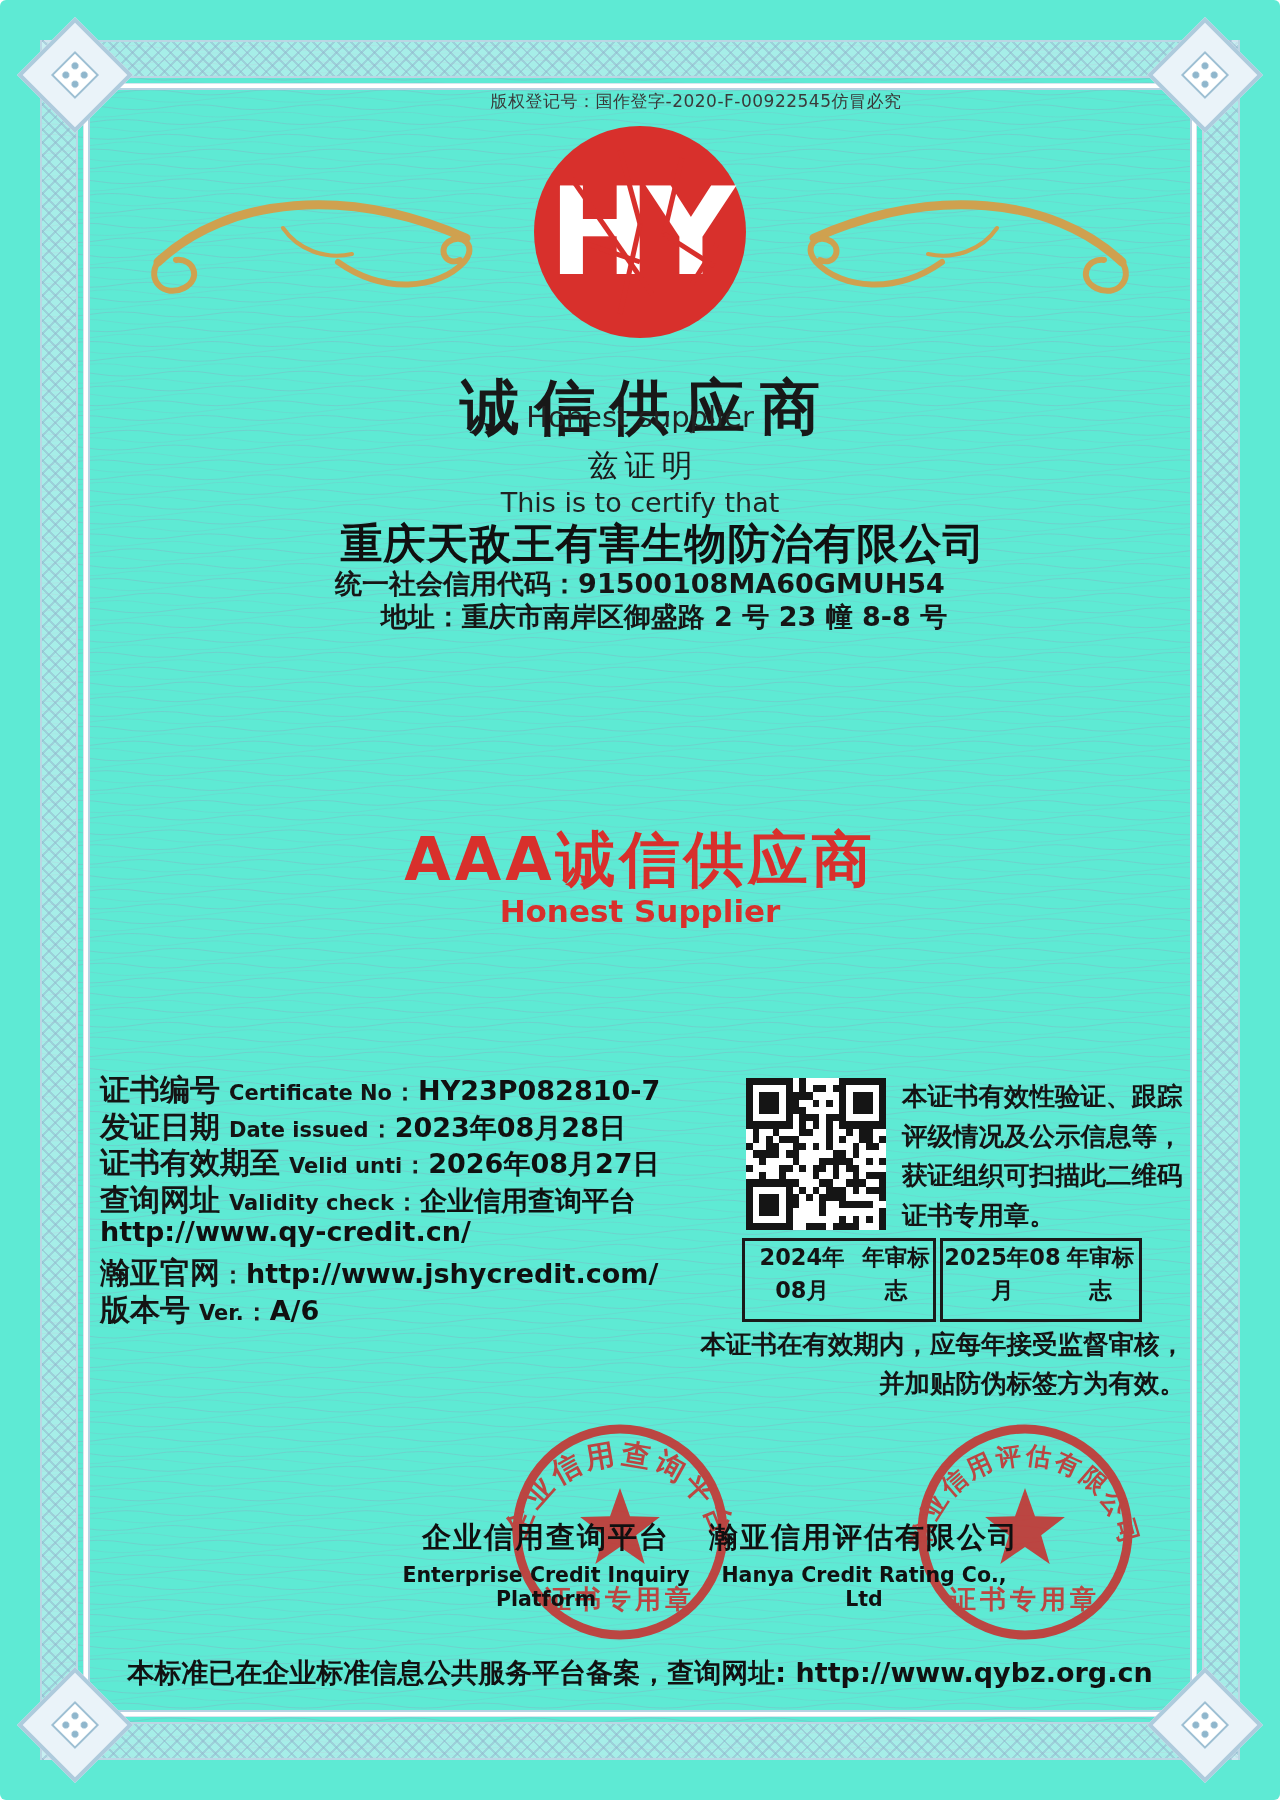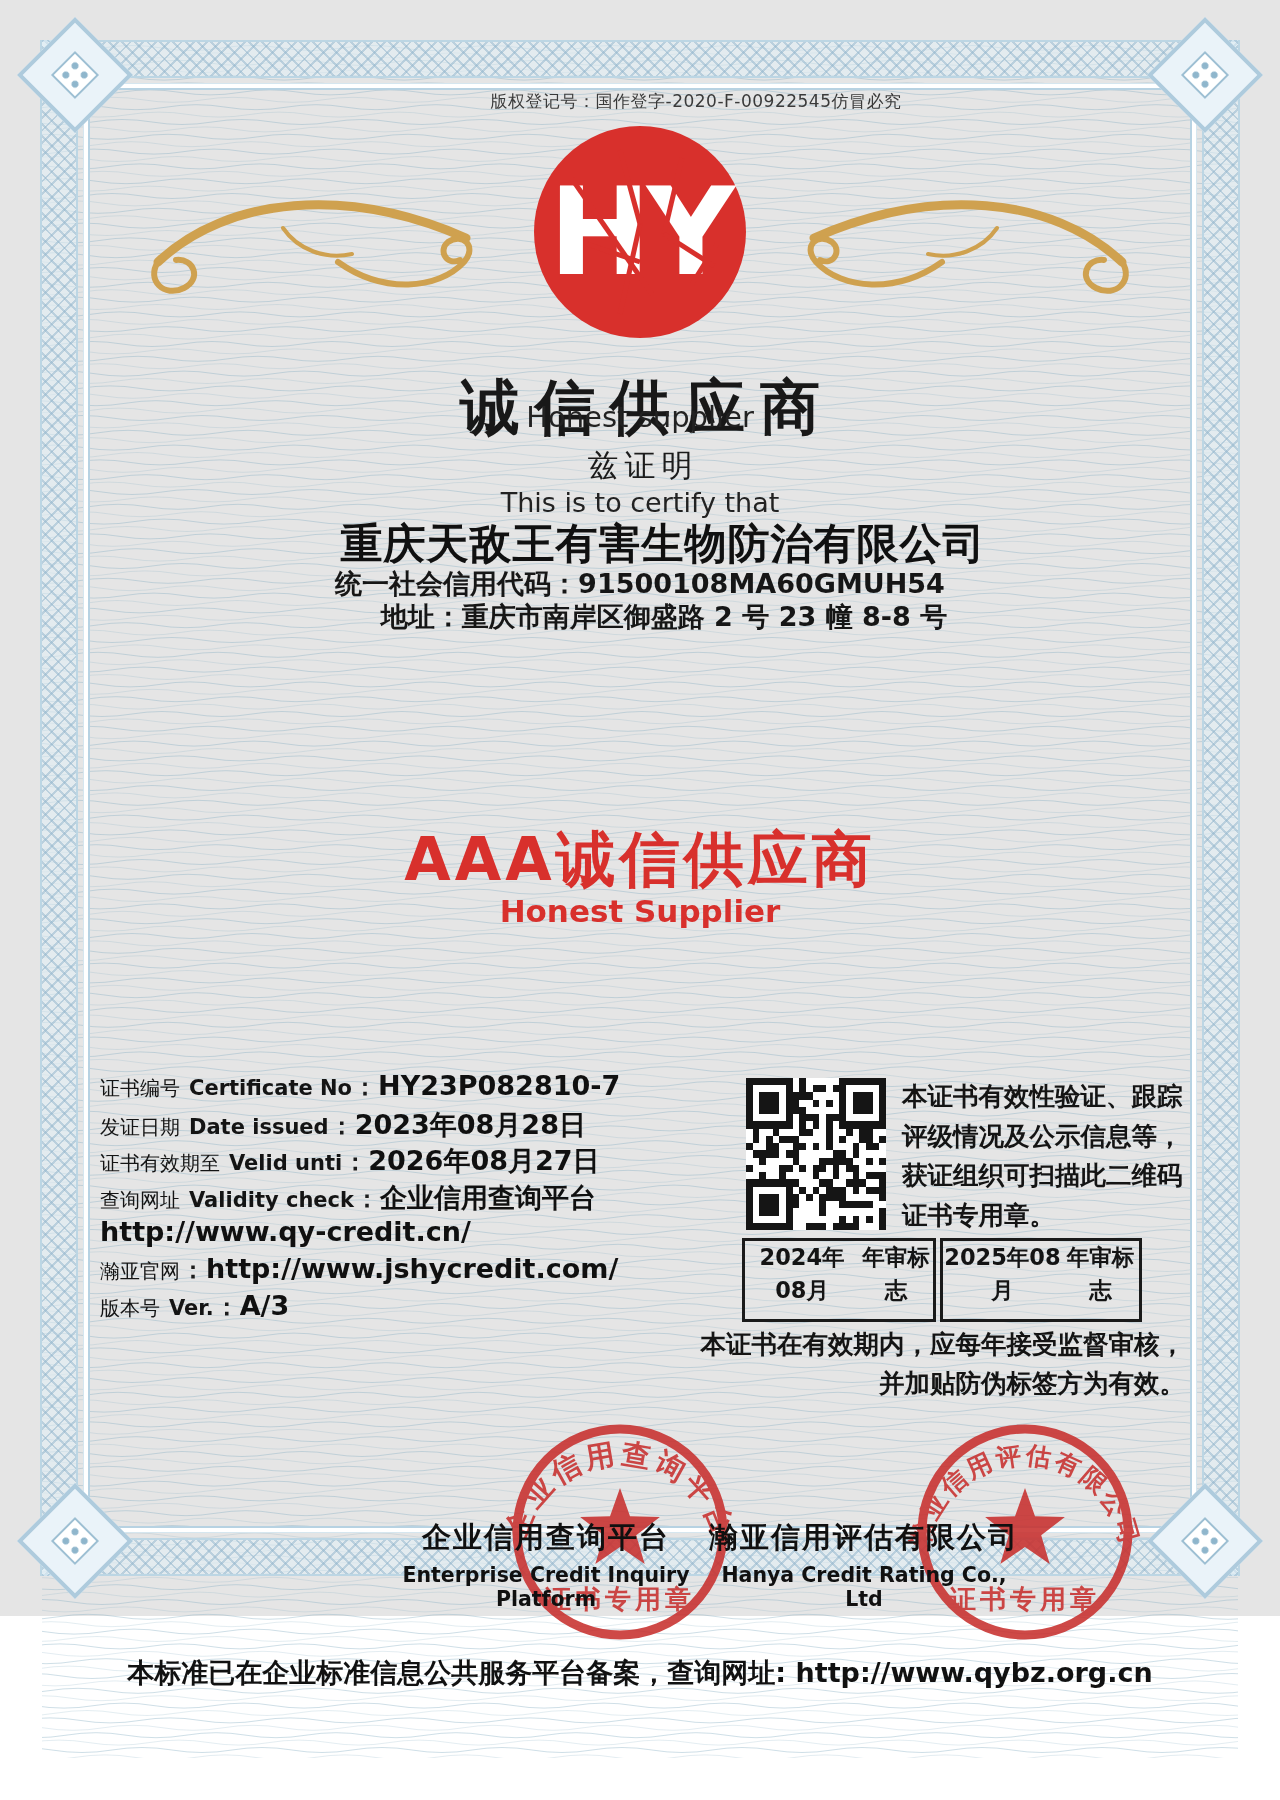--- a/index.html
+++ b/index.html
@@ -1,18 +1,18 @@
 <!DOCTYPE html>
 <html style="--red: #d8302c; --seal-red: #c8302e; --gold: #cfa14f; --blue: #b7d2e2; --ink: #1c1c1c;"><head>
 <meta charset="utf-8">
 <style>
   html,body{margin:0;padding:0;background:#ffffff;}
   body{width:1280px;height:1800px;overflow:hidden;
        font-family:"DejaVu Sans","Liberation Sans",sans-serif;color:var(--ink,#1c1c1c);}
-  #certificate{position:relative;width:1280px;height:1616px;background:#e5e5e5;}
+  #certificate{position:relative;width:1280px;height:1800px;background:#5eead4;border-radius:6px;}
 
   
   #wave-svg{position:absolute;left:42px;top:42px;z-index:0;}
 
   
   .band{position:absolute;z-index:1;
     background-image:
       repeating-linear-gradient(45deg, rgba(146,181,204,.50) 0 2px, transparent 2px 9px),
       repeating-linear-gradient(135deg, rgba(146,181,204,.50) 0 2px, transparent 2px 9px);
     background-color:rgba(226,240,248,.55);}
@@ -48,21 +48,21 @@
   #company{top:516px;font-size:42px;font-weight:700;color:#101010;letter-spacing:1px;padding-left:46px;}
   #credit-code{top:566px;font-size:27px;font-weight:600;color:#161616;}
   #address{top:599px;font-size:27px;font-weight:600;color:#161616;margin-left:48px;}
 
   #award-cn{top:820px;font-size:60px;font-weight:700;letter-spacing:4px;color:var(--red,#d8302c);}
   #award-en{top:893px;font-size:31px;font-weight:600;color:var(--red,#d8302c);}
 
   
   #details{left:100px;top:1070px;width:560px;}
   .d-row{height:36.6px;display:flex;align-items:baseline;white-space:nowrap;}
-  .lab-cn{font-size:20px;font-weight:400;color:#141414;}
+  .lab-cn{font-size:30px;font-weight:700;color:#141414;}
   .lab-en{font-size:21px;font-weight:600;color:#141414;margin-left:9px;}
   .colon{font-size:24px;font-weight:700;margin:0 1px;}
   .d-val{font-size:27px;font-weight:600;color:#101010;}
 
   
   #qr-box{left:746px;top:1078px;width:140px;height:152px;background:#ffffff;z-index:3;}
   #qr-box svg{width:100%;height:100%;display:block;}
   #qr-note{left:902px;top:1077px;width:296px;font-size:25.5px;font-weight:600;
            line-height:39.5px;color:#141414;}
   .badge{position:absolute;top:1238px;height:78px;border:3px solid #1a1a1a;z-index:3;
@@ -425,21 +425,21 @@
     </div>
     <div class="d-row">
       <span class="lab-cn">瀚亚官网</span>
       <span class="colon">：</span>
       <span class="d-val">http://www.jshycredit.com/</span>
     </div>
     <div class="d-row">
       <span class="lab-cn">版本号</span>
       <span class="lab-en">Ver.</span>
       <span class="colon">：</span>
-      <span class="d-val">A/3</span>
+      <span class="d-val">A/6</span>
     </div>
   </div>
 
   <div class="abs" id="qr-box">
     <svg id="qr-svg" viewBox="0 0 21 21" preserveAspectRatio="none" shape-rendering="crispEdges">
         <rect x="0" y="0" width="1" height="1" fill="#151515"></rect>
         <rect x="1" y="0" width="1" height="1" fill="#151515"></rect>
         <rect x="2" y="0" width="1" height="1" fill="#151515"></rect>
         <rect x="3" y="0" width="1" height="1" fill="#151515"></rect>
         <rect x="4" y="0" width="1" height="1" fill="#151515"></rect>

